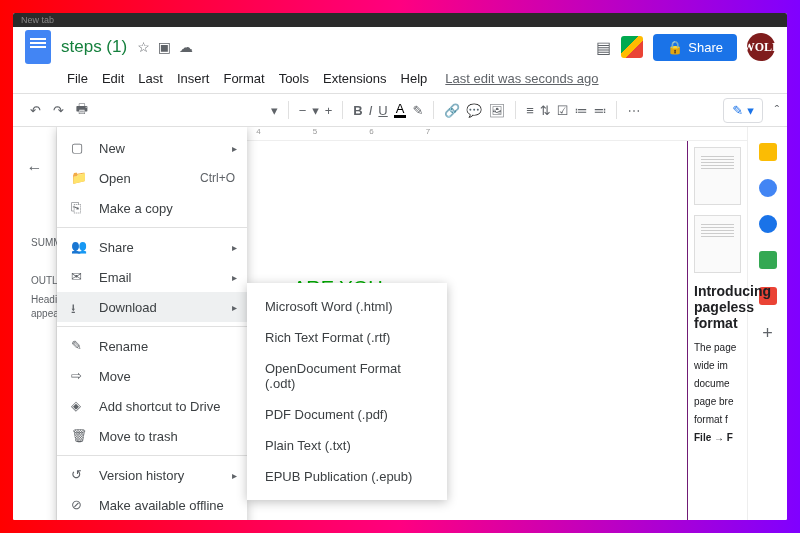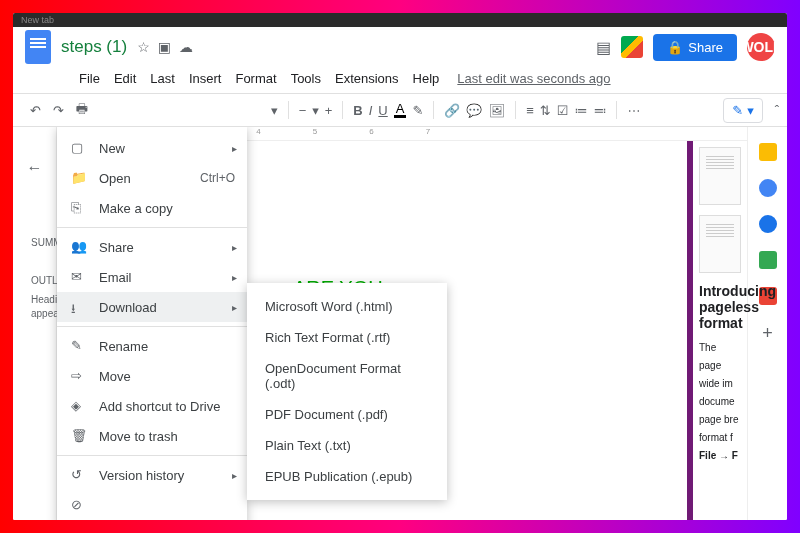--- a/index.html
+++ b/index.html
@@ -8,38 +8,38 @@
 .tab-strip { height: 14px; background: #2b2b2b; display: flex; align-items: center; padding: 0 8px; }
 .tab-strip span { color: #888; font-size: 9px; }
 .titlebar { height: 40px; background: #fff; display: flex; align-items: center; padding: 0 12px; border-bottom: none; }
 .doc-logo { width: 26px; height: 34px; background: #4285f4; border-radius: 3px; position: relative; margin-right: 10px; }
 .doc-logo::after { content: ''; position: absolute; top: 8px; left: 5px; right: 5px; height: 2px; background: #fff; box-shadow: 0 4px 0 #fff, 0 8px 0 #fff; }
 .doc-title { font-size: 17px; color: #15803d; }
 .title-icons { display: flex; gap: 8px; margin-left: 10px; color: #5f6368; font-size: 14px; }
 .spacer { flex: 1; }
 .right-actions { display: flex; align-items: center; gap: 10px; }
 .share-btn { background: #1a73e8; color: #fff; padding: 6px 14px; border-radius: 4px; font-size: 13px; display: flex; align-items: center; gap: 5px; }
-.avatar { width: 28px; height: 28px; background: #ef4444; border-radius: 50%; color: #fff; display: flex; align-items: center; justify-content: center; font-size: 14px; font-weight: bold; }
-.menubar { display: flex; align-items: center; padding: 0 12px 0 60px; height: 22px; gap: 2px; font-size: 13px; color: #202124; }
+.avatar { width: 28px; height: 28px; background: #7f1d1d; border-radius: 50%; color: #fff; display: flex; align-items: center; justify-content: center; font-size: 12px; font-weight: bold; font-family: Liberation Serif, serif; }
+.menubar { display: flex; align-items: center; padding: 0 12px 0 48px; height: 22px; gap: 2px; font-size: 13px; color: #202124; }
 .menubar span { padding: 2px 6px; cursor: pointer; }
 .menubar .last-edit { color: #5f6368; text-decoration: underline; margin-left: 4px; }
 .toolbar { height: 34px; border-top: 1px solid #e0e0e0; border-bottom: 1px solid #e0e0e0; display: flex; align-items: center; padding: 0 8px; gap: 4px; color: #5f6368; font-size: 13px; margin-top: 4px; }
 .toolbar .grp { display: flex; align-items: center; gap: 6px; padding: 0 6px; }
 .toolbar .sep { width: 1px; height: 18px; background: #e0e0e0; }
 .tbtn { padding: 3px; }
 .bold { font-weight: bold; }
 .italic { font-style: italic; }
 .underline { text-decoration: underline; }
 .color-a { color: #000; border-bottom: 3px solid #000; padding: 0 2px; display: inline-block; line-height: 12px; }
 .pen-btn { border: 1px solid #dadce0; border-radius: 4px; padding: 4px 8px; color: #1a73e8; display: flex; align-items: center; gap: 4px; }
 .content { flex: 1; display: flex; position: relative; background: #f8f9fa; overflow: hidden; }
 .left-col { width: 44px; background: #fff; display: flex; flex-direction: column; align-items: center; padding-top: 30px; color: #5f6368; border-right: 1px solid #eee; }
 .doc-area { flex: 1; position: relative; background: #fff; }
 .ruler { height: 14px; background: #fff; border-bottom: 1px solid #eee; font-size: 8px; color: #999; padding-left: 30px; letter-spacing: 52px; }
-.page-preview { position: absolute; right: 0; top: 14px; width: 60px; bottom: 0; background: #fff; border-left: 6px solid #701a75; padding: 6px; }
+.page-preview { position: absolute; right: 0; top: 14px; width: 60px; bottom: 0; background: #fff; border-left: 1px solid #701a75; padding: 6px; }
 .thumb { width: 100%; height: 58px; border: 1px solid #ddd; background: #fafafa; margin-bottom: 10px; position: relative; }
 .thumb::after { content: ''; position: absolute; top: 8px; left: 6px; right: 6px; height: 1px; background: #ccc; box-shadow: 0 3px 0 #ccc, 0 6px 0 #ccc, 0 9px 0 #ccc, 0 12px 0 #ccc; }
 .info-panel { font-size: 11px; color: #202124; }
 .info-panel h3 { font-size: 14px; margin-bottom: 8px; }
 .right-col { width: 40px; background: #fff; display: flex; flex-direction: column; align-items: center; gap: 18px; padding-top: 16px; border-left: 1px solid #eee; }
 .rico { width: 18px; height: 18px; border-radius: 3px; }
 .file-menu { position: absolute; top: 0; left: 44px; width: 190px; background: #fff; box-shadow: 0 2px 10px rgba(0,0,0,0.25); z-index: 50; padding: 6px 0; font-size: 13px; color: #3c4043; }
 .mitem { display: flex; align-items: center; padding: 7px 14px; gap: 12px; position: relative; }
 .mitem.highlighted { background: #eef0f1; }
 .mitem .mico { width: 16px; height: 16px; color: #5f6368; flex-shrink: 0; }
@@ -225,20 +225,21 @@
         <span>Move to trash</span>
       </div>
       <div class="mdiv"></div>
       <div class="mitem">
         <span class="mico">↺</span>
         <span>Version history</span>
         <span class="arrow">▸</span>
       </div>
       <div class="mitem">
         <span class="mico">⊘</span>
+        <span>Make available offline</span>
       </div>
 
     </div>
 
     <div class="submenu">
       <div class="sitem">Microsoft Word (.html)</div>
       <div class="sitem">Rich Text Format (.rtf)</div>
       <div class="sitem">OpenDocument Format (.odt)</div>
       <div class="sitem">PDF Document (.pdf)</div>
       <div class="sitem">Plain Text (.txt)</div>

